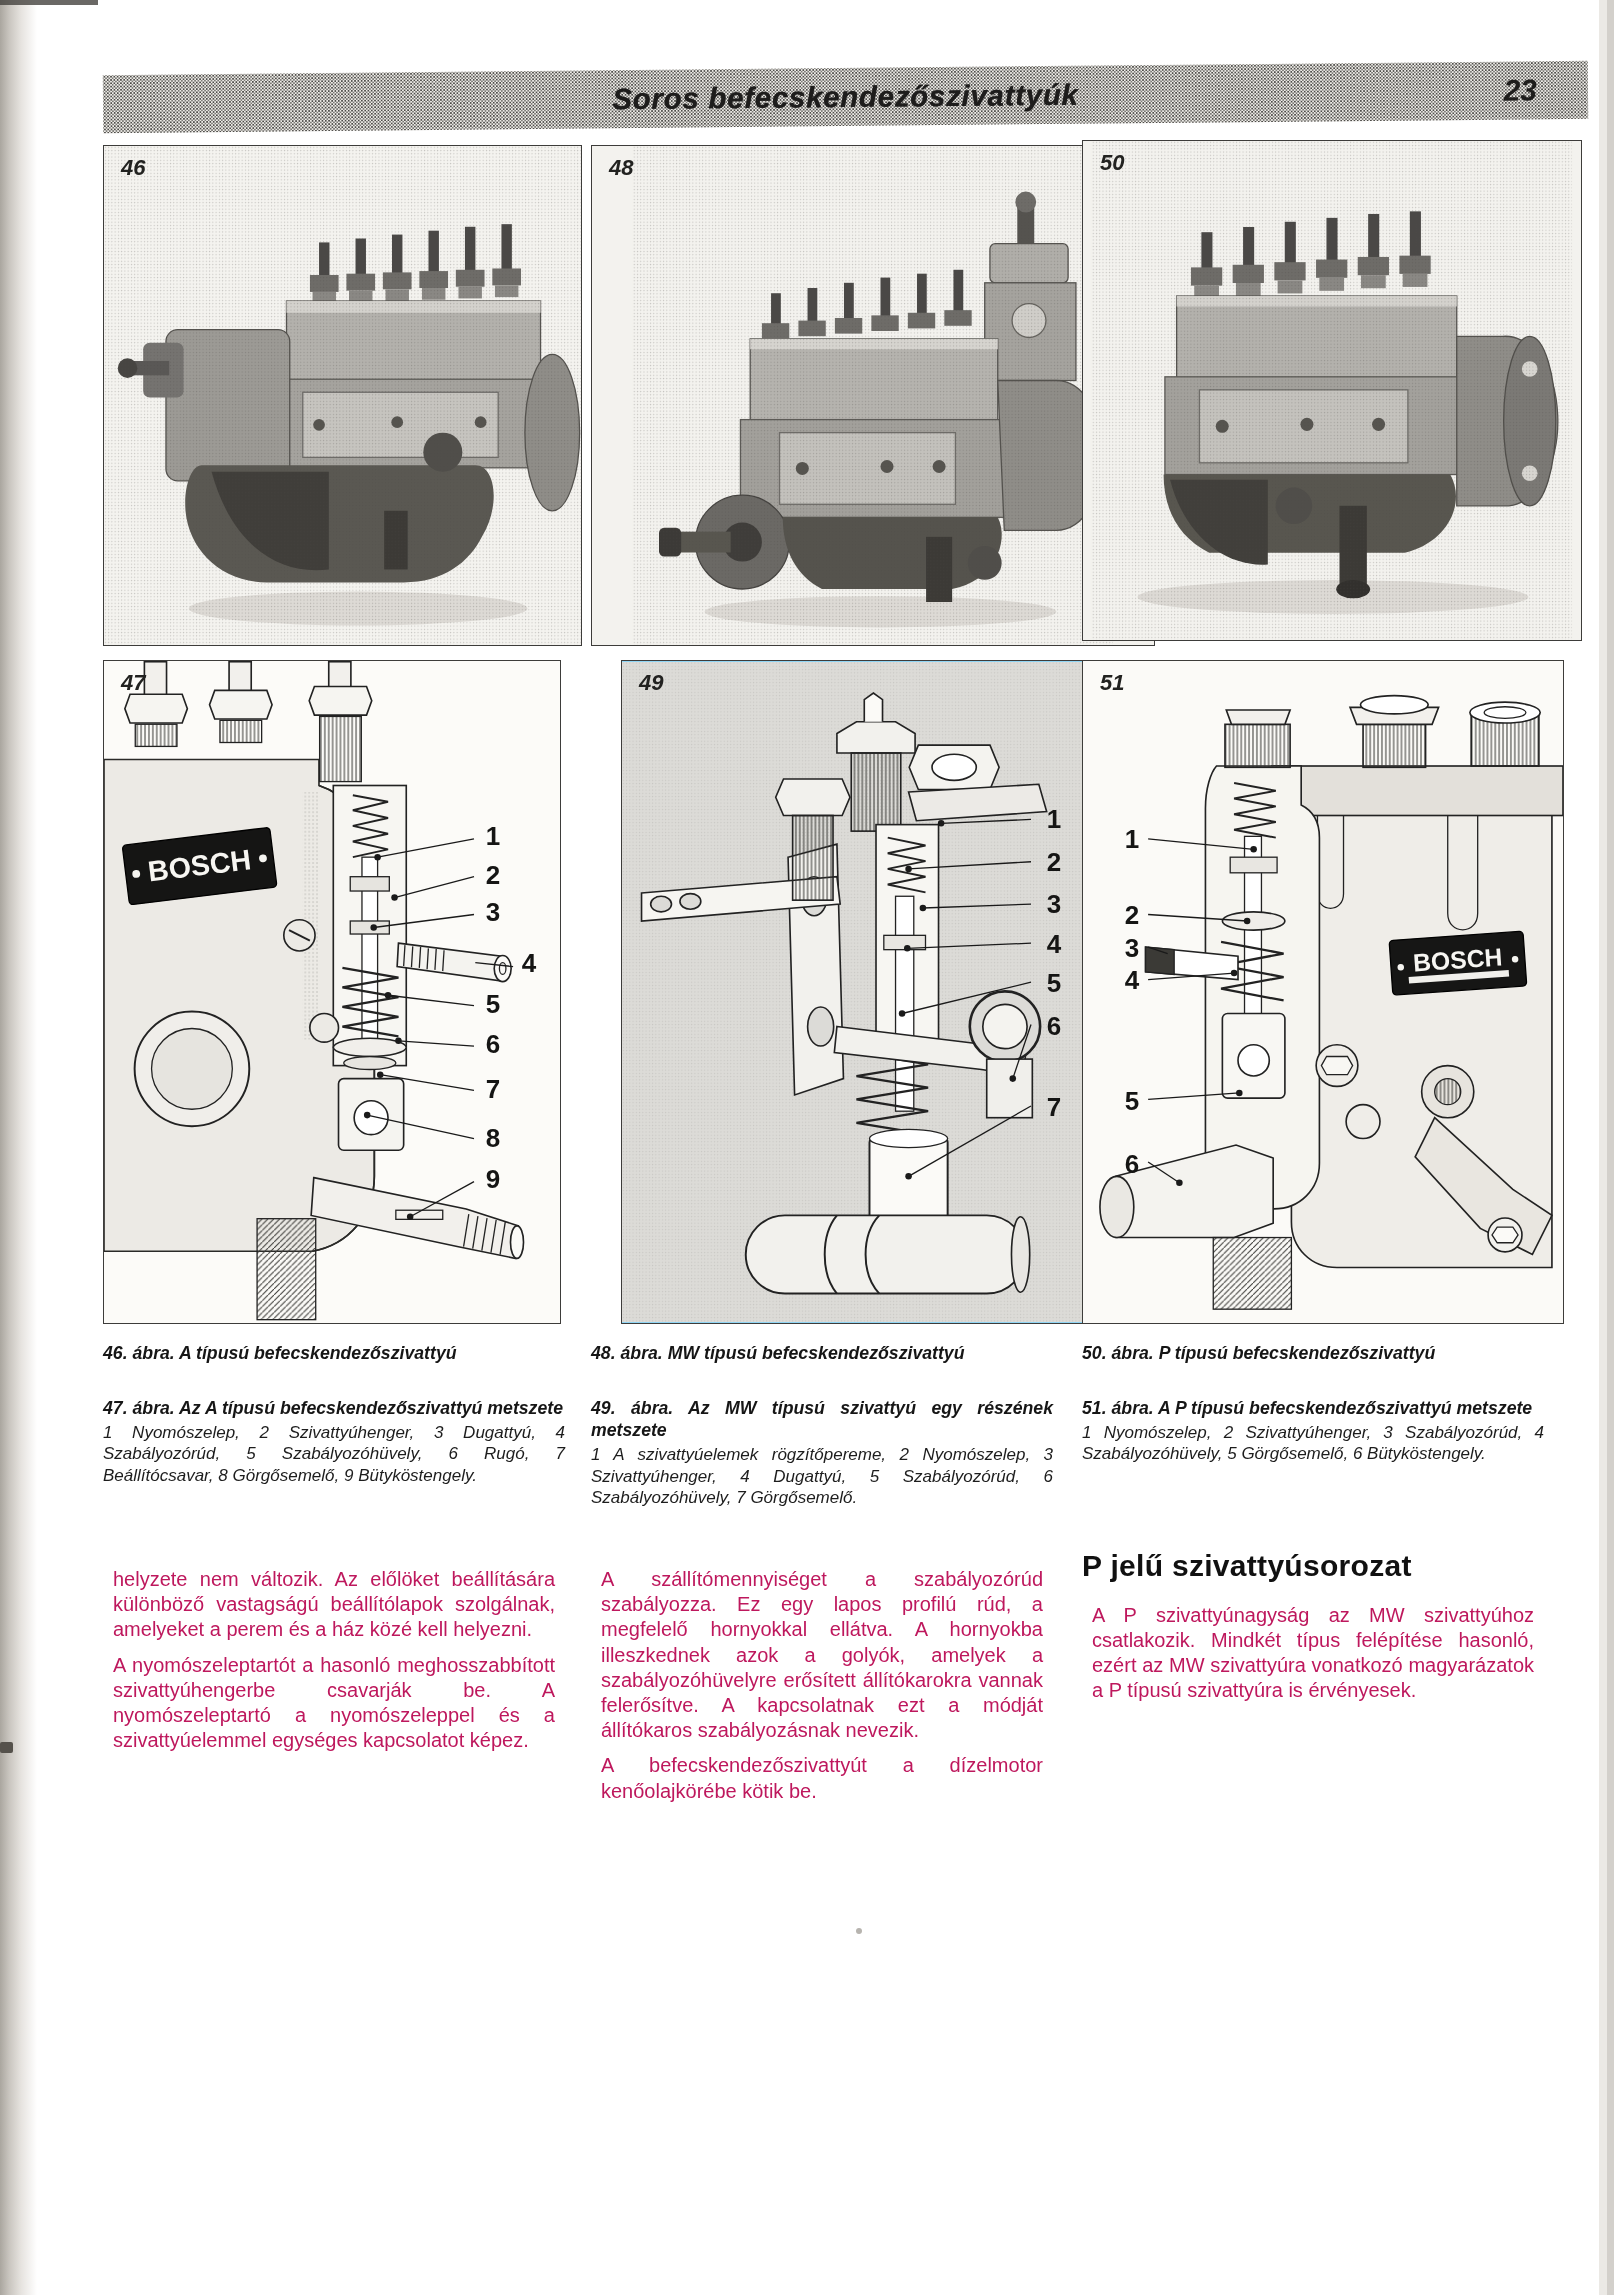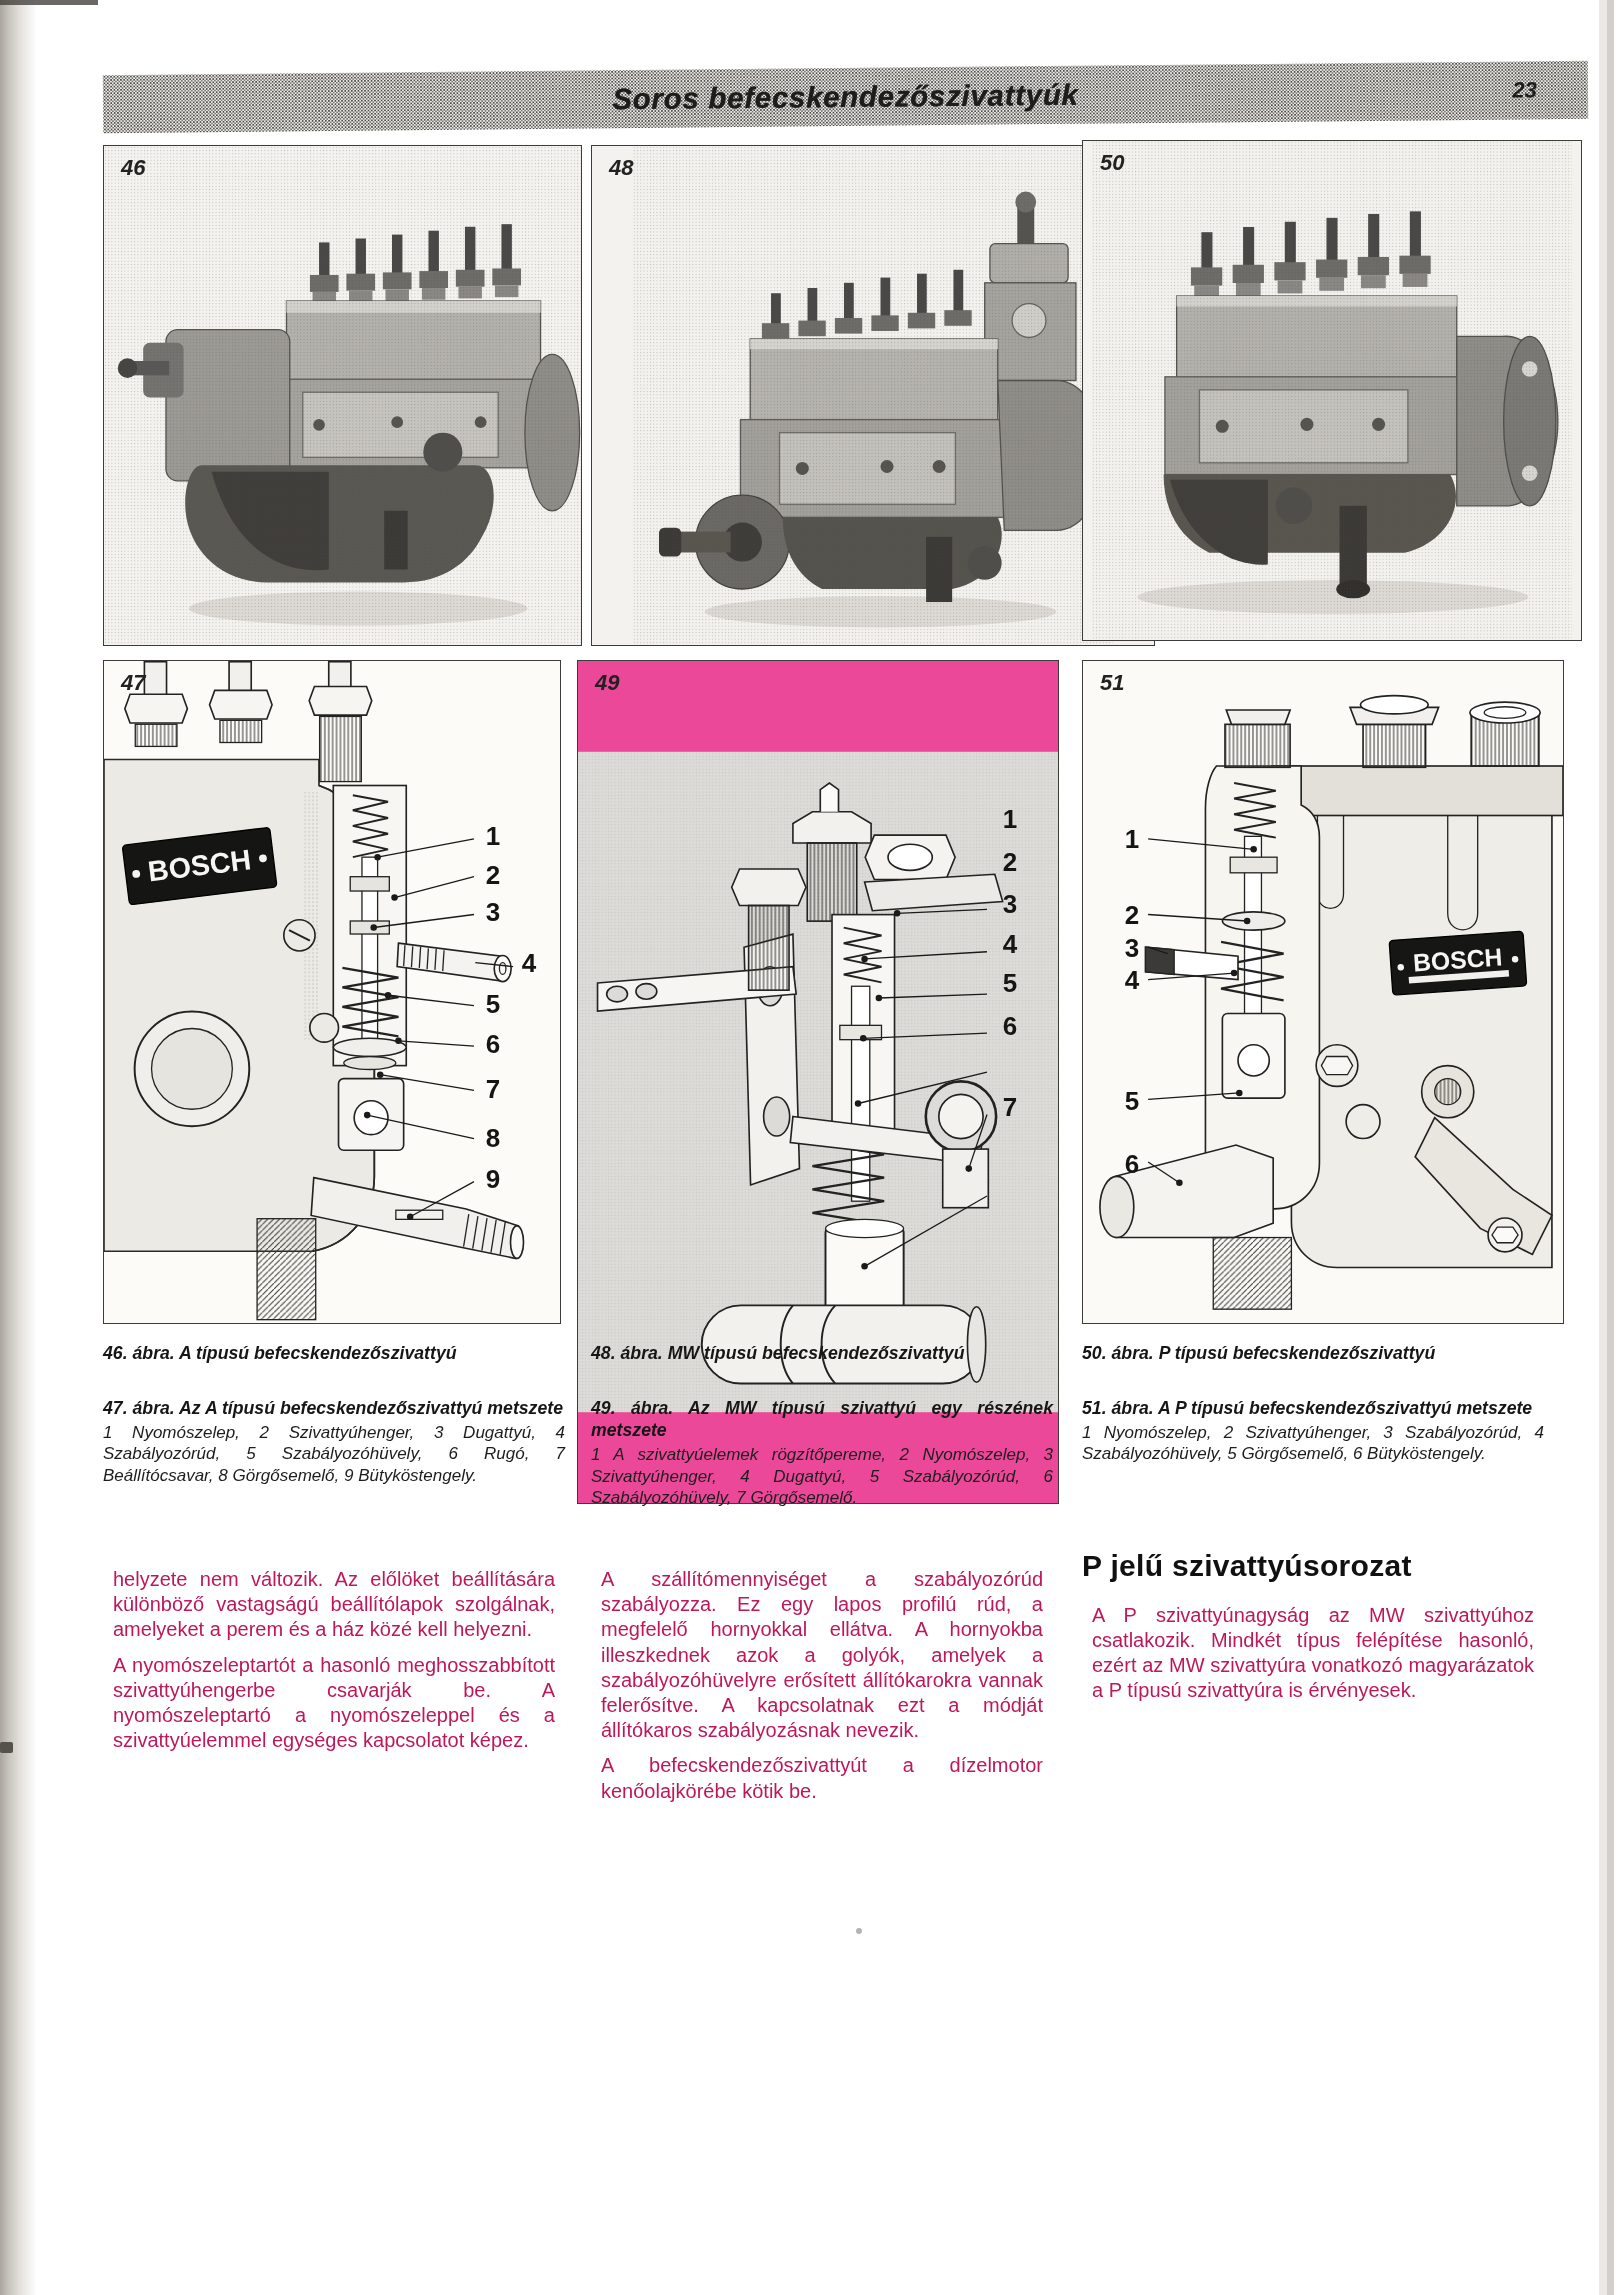--- a/index.html
+++ b/index.html
@@ -25,21 +25,21 @@
     background-size:3.3px 3.3px,3.3px 3.3px;background-position:0 0,1.6px 1.6px;
     transform:rotate(-0.55deg);
     display:flex;align-items:center;
   }
   .header-title{
     position:absolute;left:0;width:100%;text-align:center;
     font-size:29.5px;font-weight:bold;font-style:italic;color:#1e1d1c;
     letter-spacing:0.7px;text-shadow:0 0 0.7px #333;
   }
   .header-pagenum{
-    position:absolute;right:51px;font-size:22px;font-weight:bold;font-style:italic;color:#1e1d1c;text-align:center;
+    position:absolute;right:51px;font-size:30px;font-weight:bold;font-style:italic;color:#1e1d1c;text-align:center;
   }
   
   .figbox{position:absolute;border:1.3px solid #3d3c3a;background:#f3f2ee;box-sizing:border-box;}
   .figbox svg{position:absolute;left:0;top:0;width:100%;height:100%;}
   .fignum{
     position:absolute;left:17px;top:9.2px;font-size:22px;font-weight:bold;font-style:italic;
     color:#222220;z-index:3;
   }
   .callout{
     position:absolute;transform:translate(-50%,-50%);
@@ -332,21 +332,21 @@
   <span class="callout" style="left:389px;top:214px;">2</span>
   <span class="callout" style="left:389px;top:251px;">3</span>
   <span class="callout" style="left:425px;top:302px;">4</span>
   <span class="callout" style="left:389px;top:343px;">5</span>
   <span class="callout" style="left:389px;top:383px;">6</span>
   <span class="callout" style="left:389px;top:428px;">7</span>
   <span class="callout" style="left:389px;top:477px;">8</span>
   <span class="callout" style="left:389px;top:518px;">9</span>
 </div>
 
-<div class="figbox" style="left:577px;top:660px;width:482px;height:844px;background:#ec4899;">
+<div class="figbox" style="left:621px;top:660px;width:482px;height:664px;background:#7dd3fc;">
   <svg viewBox="0 0 737 1014">
     <rect x="0" y="0" width="737" height="1014" fill="#dcdbd7"></rect>
     <rect x="0" y="0" width="737" height="1014" fill="url(#dots)" opacity="0.5"></rect>
 
     <g>
       <polygon points="255,300 330,280 340,640 265,665" fill="#f2f1ed" stroke="#222" stroke-width="2.5"></polygon>
       <ellipse cx="295" cy="360" rx="20" ry="30" fill="#dcdbd7" stroke="#222" stroke-width="2.5"></ellipse>
       <ellipse cx="305" cy="560" rx="20" ry="30" fill="#dcdbd7" stroke="#222" stroke-width="2.5"></ellipse>
     </g>
 

